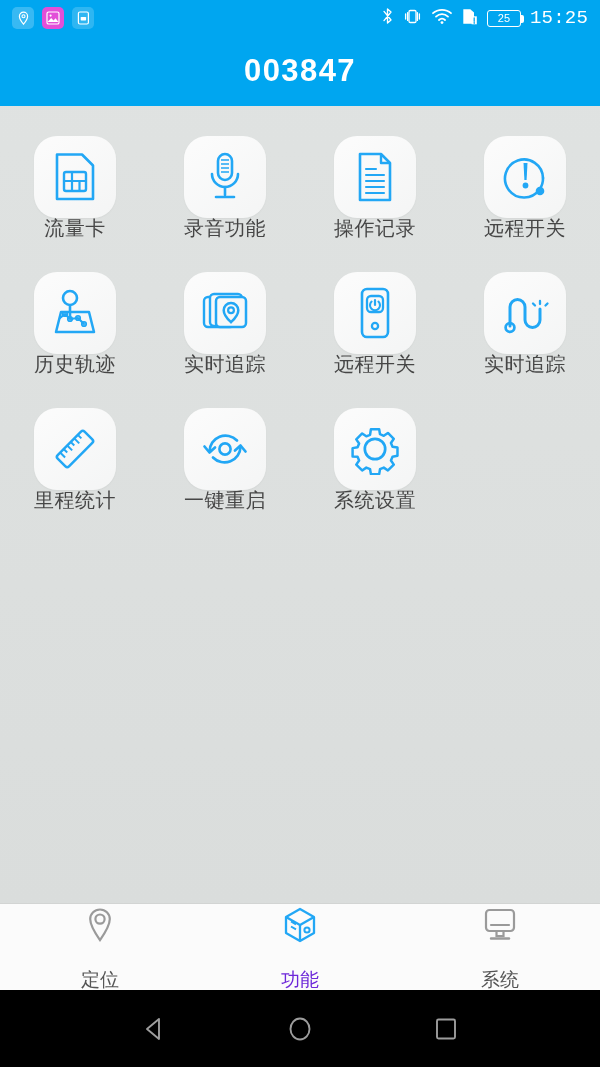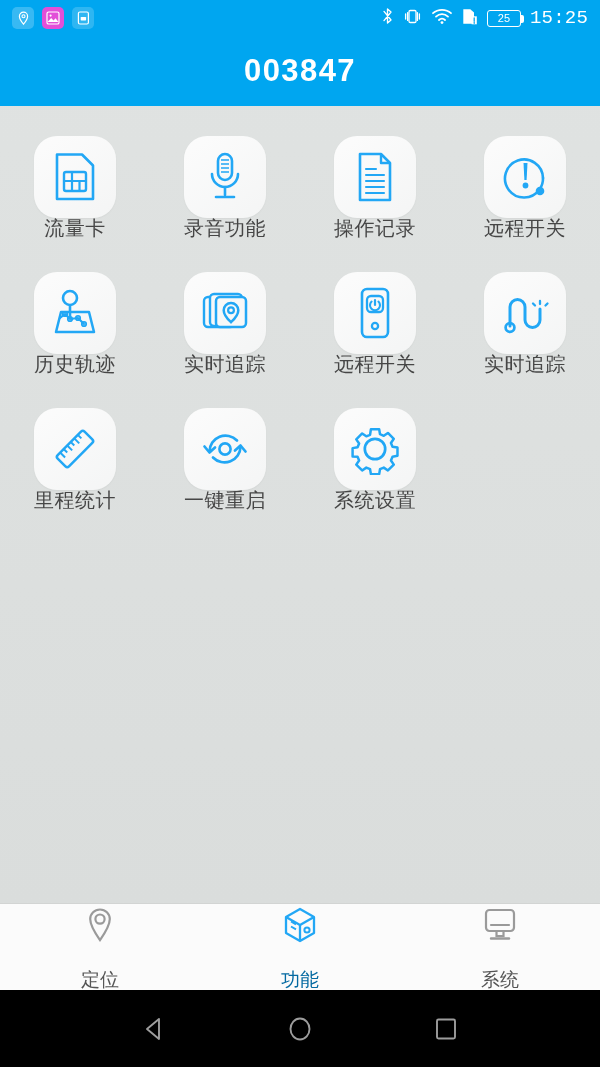--- a/index.html
+++ b/index.html
@@ -87,21 +87,21 @@
     background:#fbfbfb;
     border-top:1px solid #d2d4d3;
     display:flex;
   }
   .tab {
     flex:1; display:flex; flex-direction:column;
     align-items:center; justify-content:center; gap:22px;
     cursor:pointer;
   }
   .tab-label { font-size:19px; color:#555; line-height:1; }
-  .tab.active .tab-label { color:#0369a1; }
+  .tab.active .tab-label { color:#6d28d9; }
 
   
   .navbar {
     flex:0 0 77px;
     background:#000000;
     display:flex; align-items:center; justify-content:center;
     gap:118px;
   }
   .navbar svg { display:block; }
 </style>

